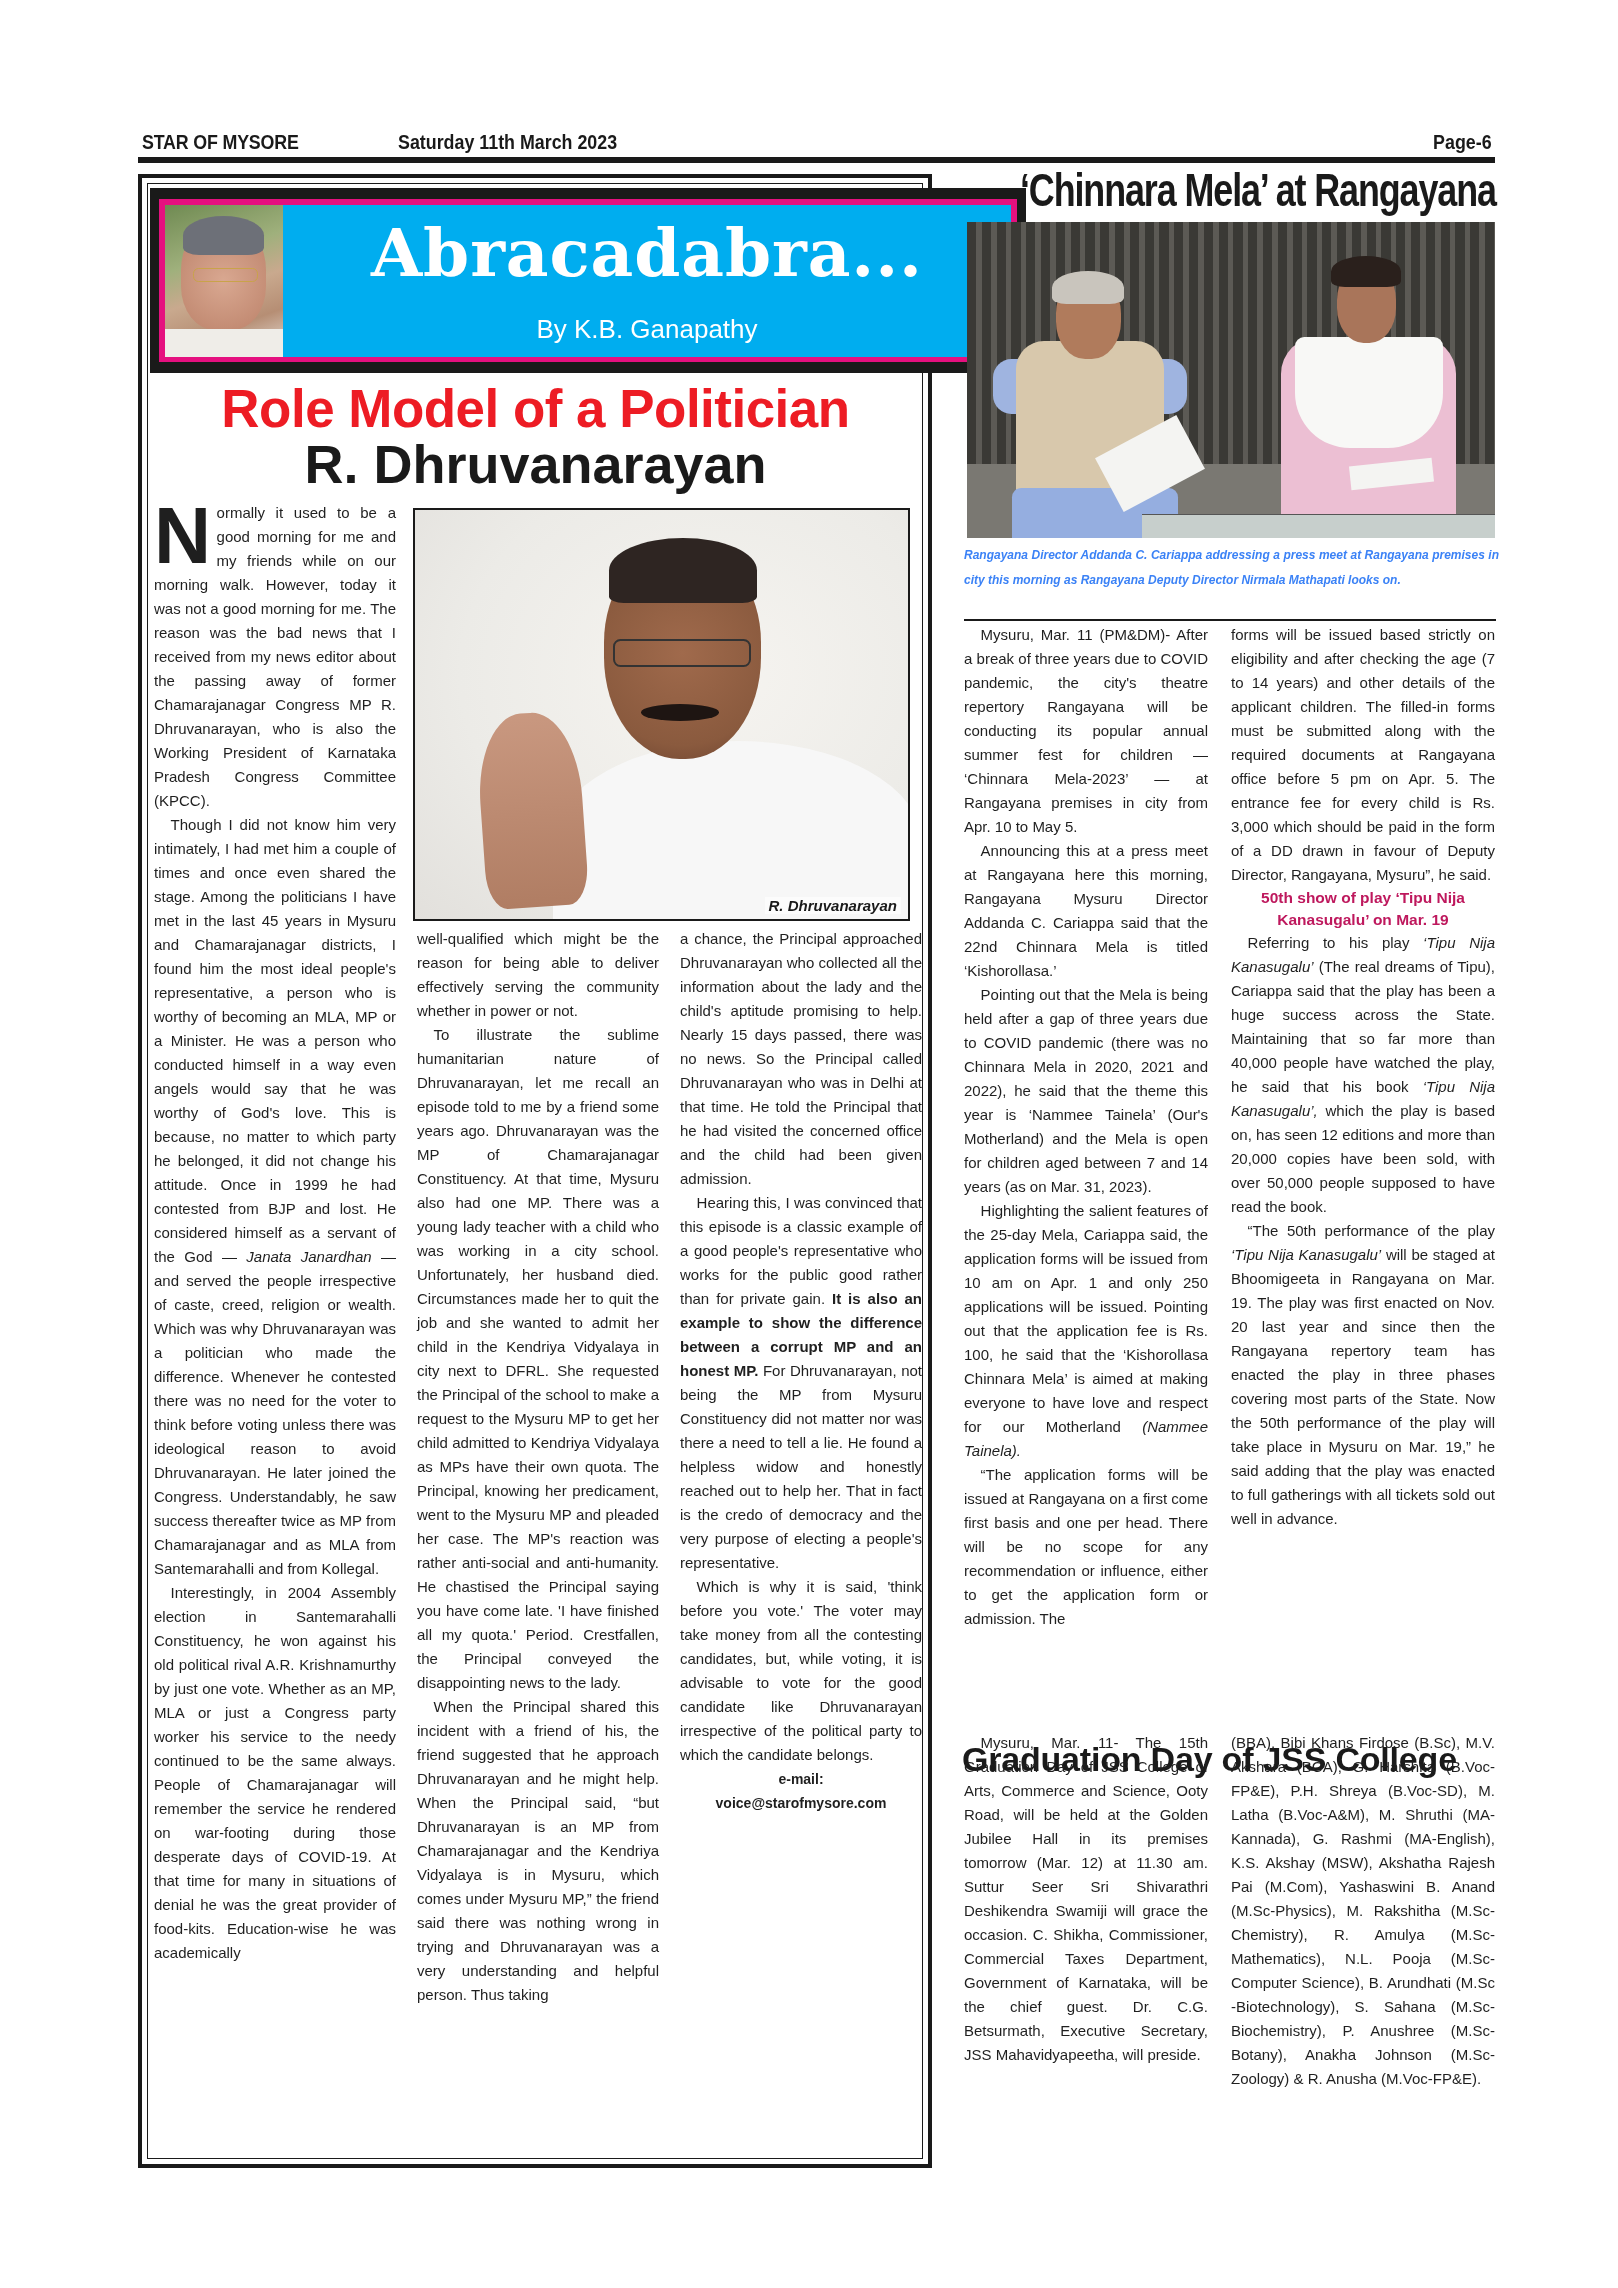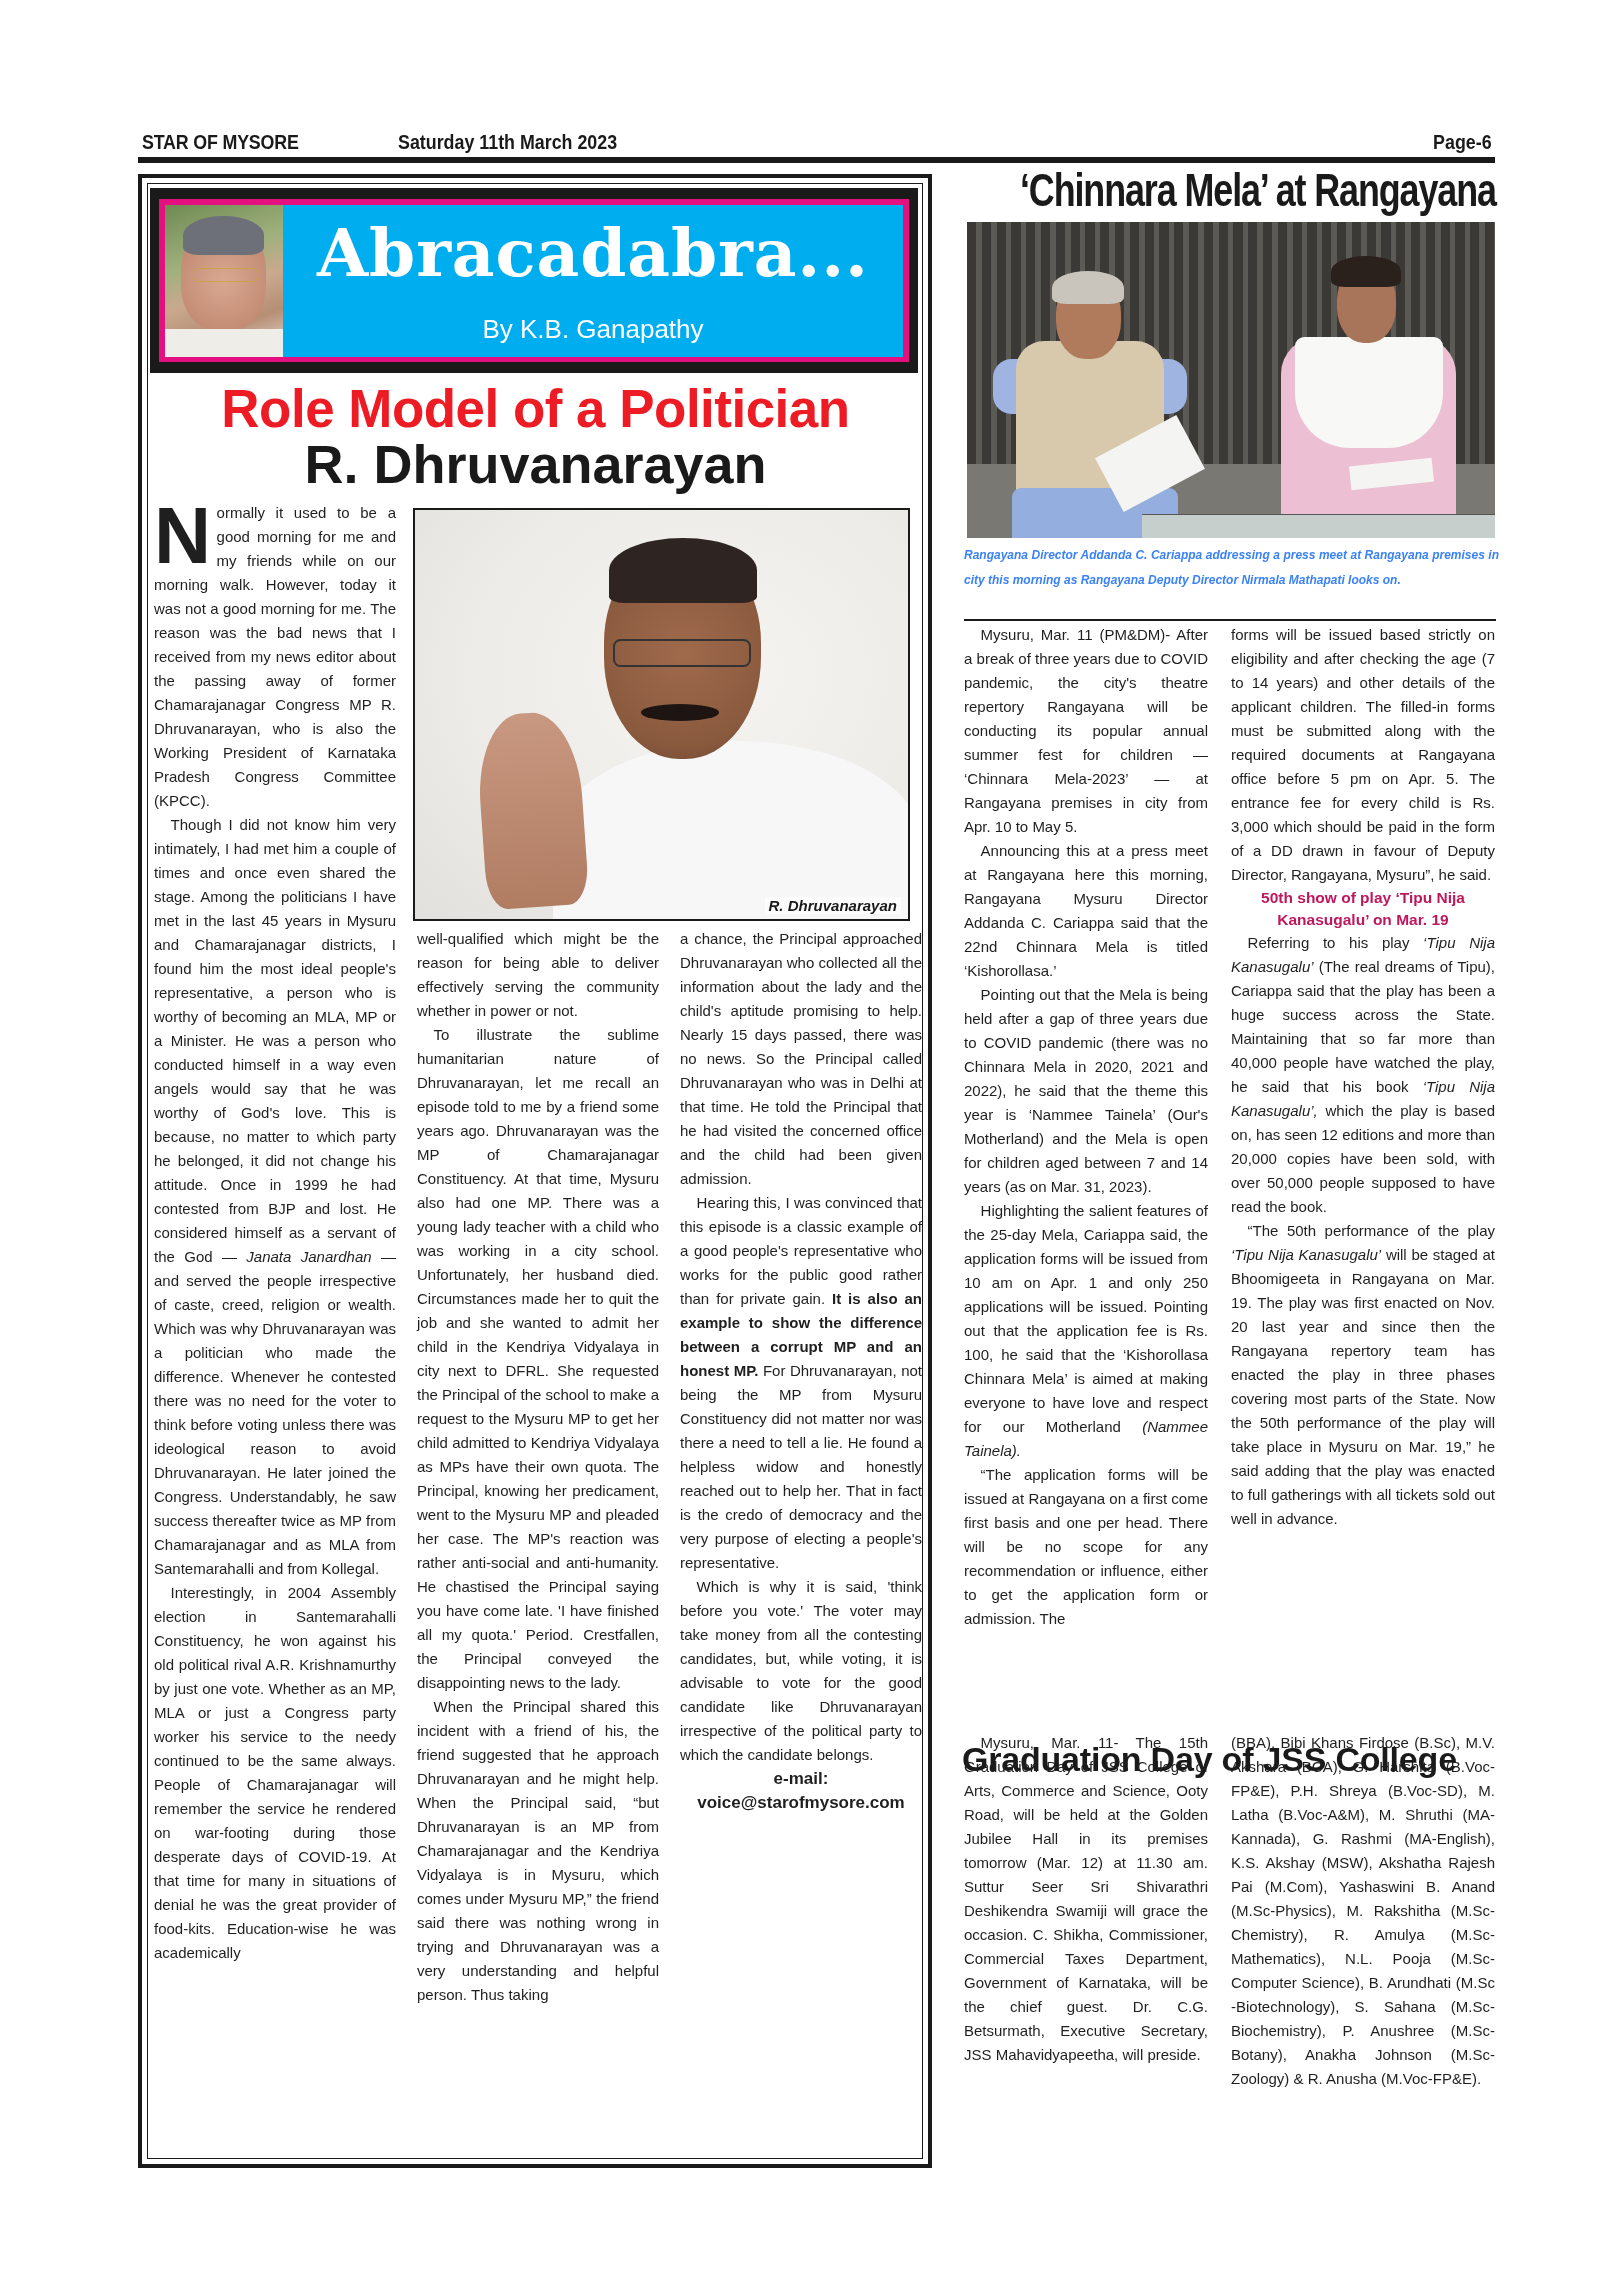--- a/index.html
+++ b/index.html
@@ -11,21 +11,21 @@
   .hdr-pub { position: absolute; left: 3.7px; top: 1.8px; font-weight: bold; font-size: 19.4px; letter-spacing: -0.2px; transform: scaleX(0.92); transform-origin: left; }
   .hdr-date { position: absolute; left: 260px; top: 1.8px; font-weight: bold; font-size: 19.4px; transform: scaleX(0.92); transform-origin: left; }
   .hdr-page { position: absolute; right: 3.7px; top: 1.8px; font-weight: bold; font-size: 19.4px; transform: scaleX(0.92); transform-origin: right; }
   .hdr-rule { position: absolute; left: 138px; top: 157px; width: 1357px; height: 5.5px; background: #1a1a1a; }
 
   
   .col-box { position: absolute; left: 138px; top: 174px; width: 794px; height: 1994px; border: 4.6px solid #1a1a1a; }
   .col-box-inner { position: absolute; left: 4.6px; top: 4.6px; right: 4.6px; bottom: 4.6px; border: 1.4px solid #1a1a1a; }
 
   
-  .masthead { position: absolute; left: 150px; top: 188px; width: 768px; height: 185px; background: #1a1a1a; padding: 11px 9.2px; }
+  .masthead { position: absolute; left: 150px; top: 188px; width: 876px; height: 185px; background: #1a1a1a; padding: 11px 9.2px; }
   .mast-pink { width: 100%; height: 100%; background: #e5107f; padding: 5.5px; display: flex; }
   .mast-photo { width: 118px; height: 100%; background: linear-gradient(160deg, #6f8a52 0%, #9fb07c 35%, #c9a98e 55%, #b68e74 75%, #e9e5df 100%); position: relative; overflow: hidden; }
   .mast-photo .head { position: absolute; left: 16.6px; top: 16.6px; width: 85px; height: 109px; border-radius: 45% 45% 40% 40%; background: radial-gradient(circle at 50% 55%, #d9a891 0%, #c28a72 70%); }
   .mast-photo .hair { position: absolute; left: 18.5px; top: 11px; width: 81px; height: 39px; border-radius: 50% 50% 20% 20%; background: #6d7078; }
   .mast-photo .specs { position: absolute; left: 28px; top: 63px; width: 65px; height: 14.8px; border: 1.8px solid #c9a34a; border-radius: 5.5px; }
   .mast-photo .shirt { position: absolute; left: 0; bottom: 0; width: 118px; height: 28px; background: #efede8; }
   .mast-blue { flex: 1; background: #00adef; position: relative; text-align: center; }
   .mast-title { position: absolute; left: 0; right: 0; top: 7.4px; font-family: "DejaVu Serif", serif; font-weight: bold; font-size: 66px; color: #ffffff; letter-spacing: 0.9px; line-height: 83px; }
   .mast-byline { position: absolute; left: 0; right: 0; top: 109px; font-size: 26px; color: #ffffff; }
 
@@ -42,21 +42,21 @@
   .photo-main { position: absolute; left: 413px; top: 508px; width: 497px; height: 413px; border: 2.8px solid #1a1a1a; background: #f2f0ec; overflow: hidden; }
   .pm-bg { position: absolute; inset: 0; background: radial-gradient(ellipse at 60% 40%, #f6f4f0 0%, #ecebe7 60%, #e2e0dc 100%); }
   .pm-shirt { position: absolute; left: 138px; top: 231px; width: 369px; height: 203px; background: #f7f7f7; border-radius: 50% 50% 0 0; }
   .pm-head { position: absolute; left: 189px; top: 37px; width: 157px; height: 212px; border-radius: 45% 45% 48% 48%; background: radial-gradient(circle at 50% 50%, #a06a4c 0%, #8a5a3e 70%, #6a4230 100%); }
   .pm-hair { position: absolute; left: 194px; top: 28px; width: 148px; height: 65px; border-radius: 50% 50% 10% 10%; background: #2e2522; }
   .pm-specs { position: absolute; left: 198px; top: 129px; width: 138px; height: 28px; border: 2.8px solid #333; border-radius: 7.4px; }
   .pm-mous { position: absolute; left: 226px; top: 194px; width: 78px; height: 16.6px; border-radius: 50%; background: #1e1512; }
   .pm-hands { position: absolute; left: 66px; top: 203px; width: 102px; height: 194px; border-radius: 45% 45% 20% 20%; background: linear-gradient(180deg, #c99880 0%, #b07d63 100%); transform: rotate(-4deg); }
   .pm-caption { position: absolute; right: 7.4px; bottom: 5.5px; font-weight: bold; font-style: italic; font-size: 15px; color: #1a1a1a; background: rgba(255,255,255,0.6); padding: 0 3.7px; }
 
-  .sig { text-align: center; font-weight: bold; font-size: 17px; line-height: 24px; }
+  .sig { text-align: center; font-weight: bold; font-size: 14px; line-height: 24px; }
 
   
   .r-headline { position: absolute; left: 960px; top: 164px; width: 545px; text-align: center; font-weight: bold; font-size: 46px; line-height: 52px; letter-spacing: -1.4px; transform: scaleX(0.78); transform-origin: center; white-space: nowrap; }
   .r-photo { position: absolute; left: 967px; top: 222px; width: 528px; height: 316px; background: #2d2d2a; overflow: hidden; }
   .rp-stripes { position: absolute; inset: 0; background: repeating-linear-gradient(90deg, #3a3935 0px, #3a3935 9.2px, #5c5a55 9.2px, #5c5a55 14.8px); }
   .rp-floor { position: absolute; left: 0; bottom: 0; width: 100%; height: 74px; background: #7a7872; }
   .rp-man { position: absolute; left: 26px; top: 54px; width: 194px; height: 268px; }
   .rp-man .vest { position: absolute; left: 23px; top: 65px; width: 148px; height: 175px; background: #d8c8ac; border-radius: 28px 28px 9.2px 9.2px; }
   .rp-man .arm { position: absolute; left: 0; top: 83px; width: 194px; height: 55px; background: #9fb4e0; border-radius: 18.5px; }
   .rp-man .legs { position: absolute; left: 18.5px; top: 212px; width: 166px; height: 74px; background: #95aee0; border-radius: 9.2px; }

